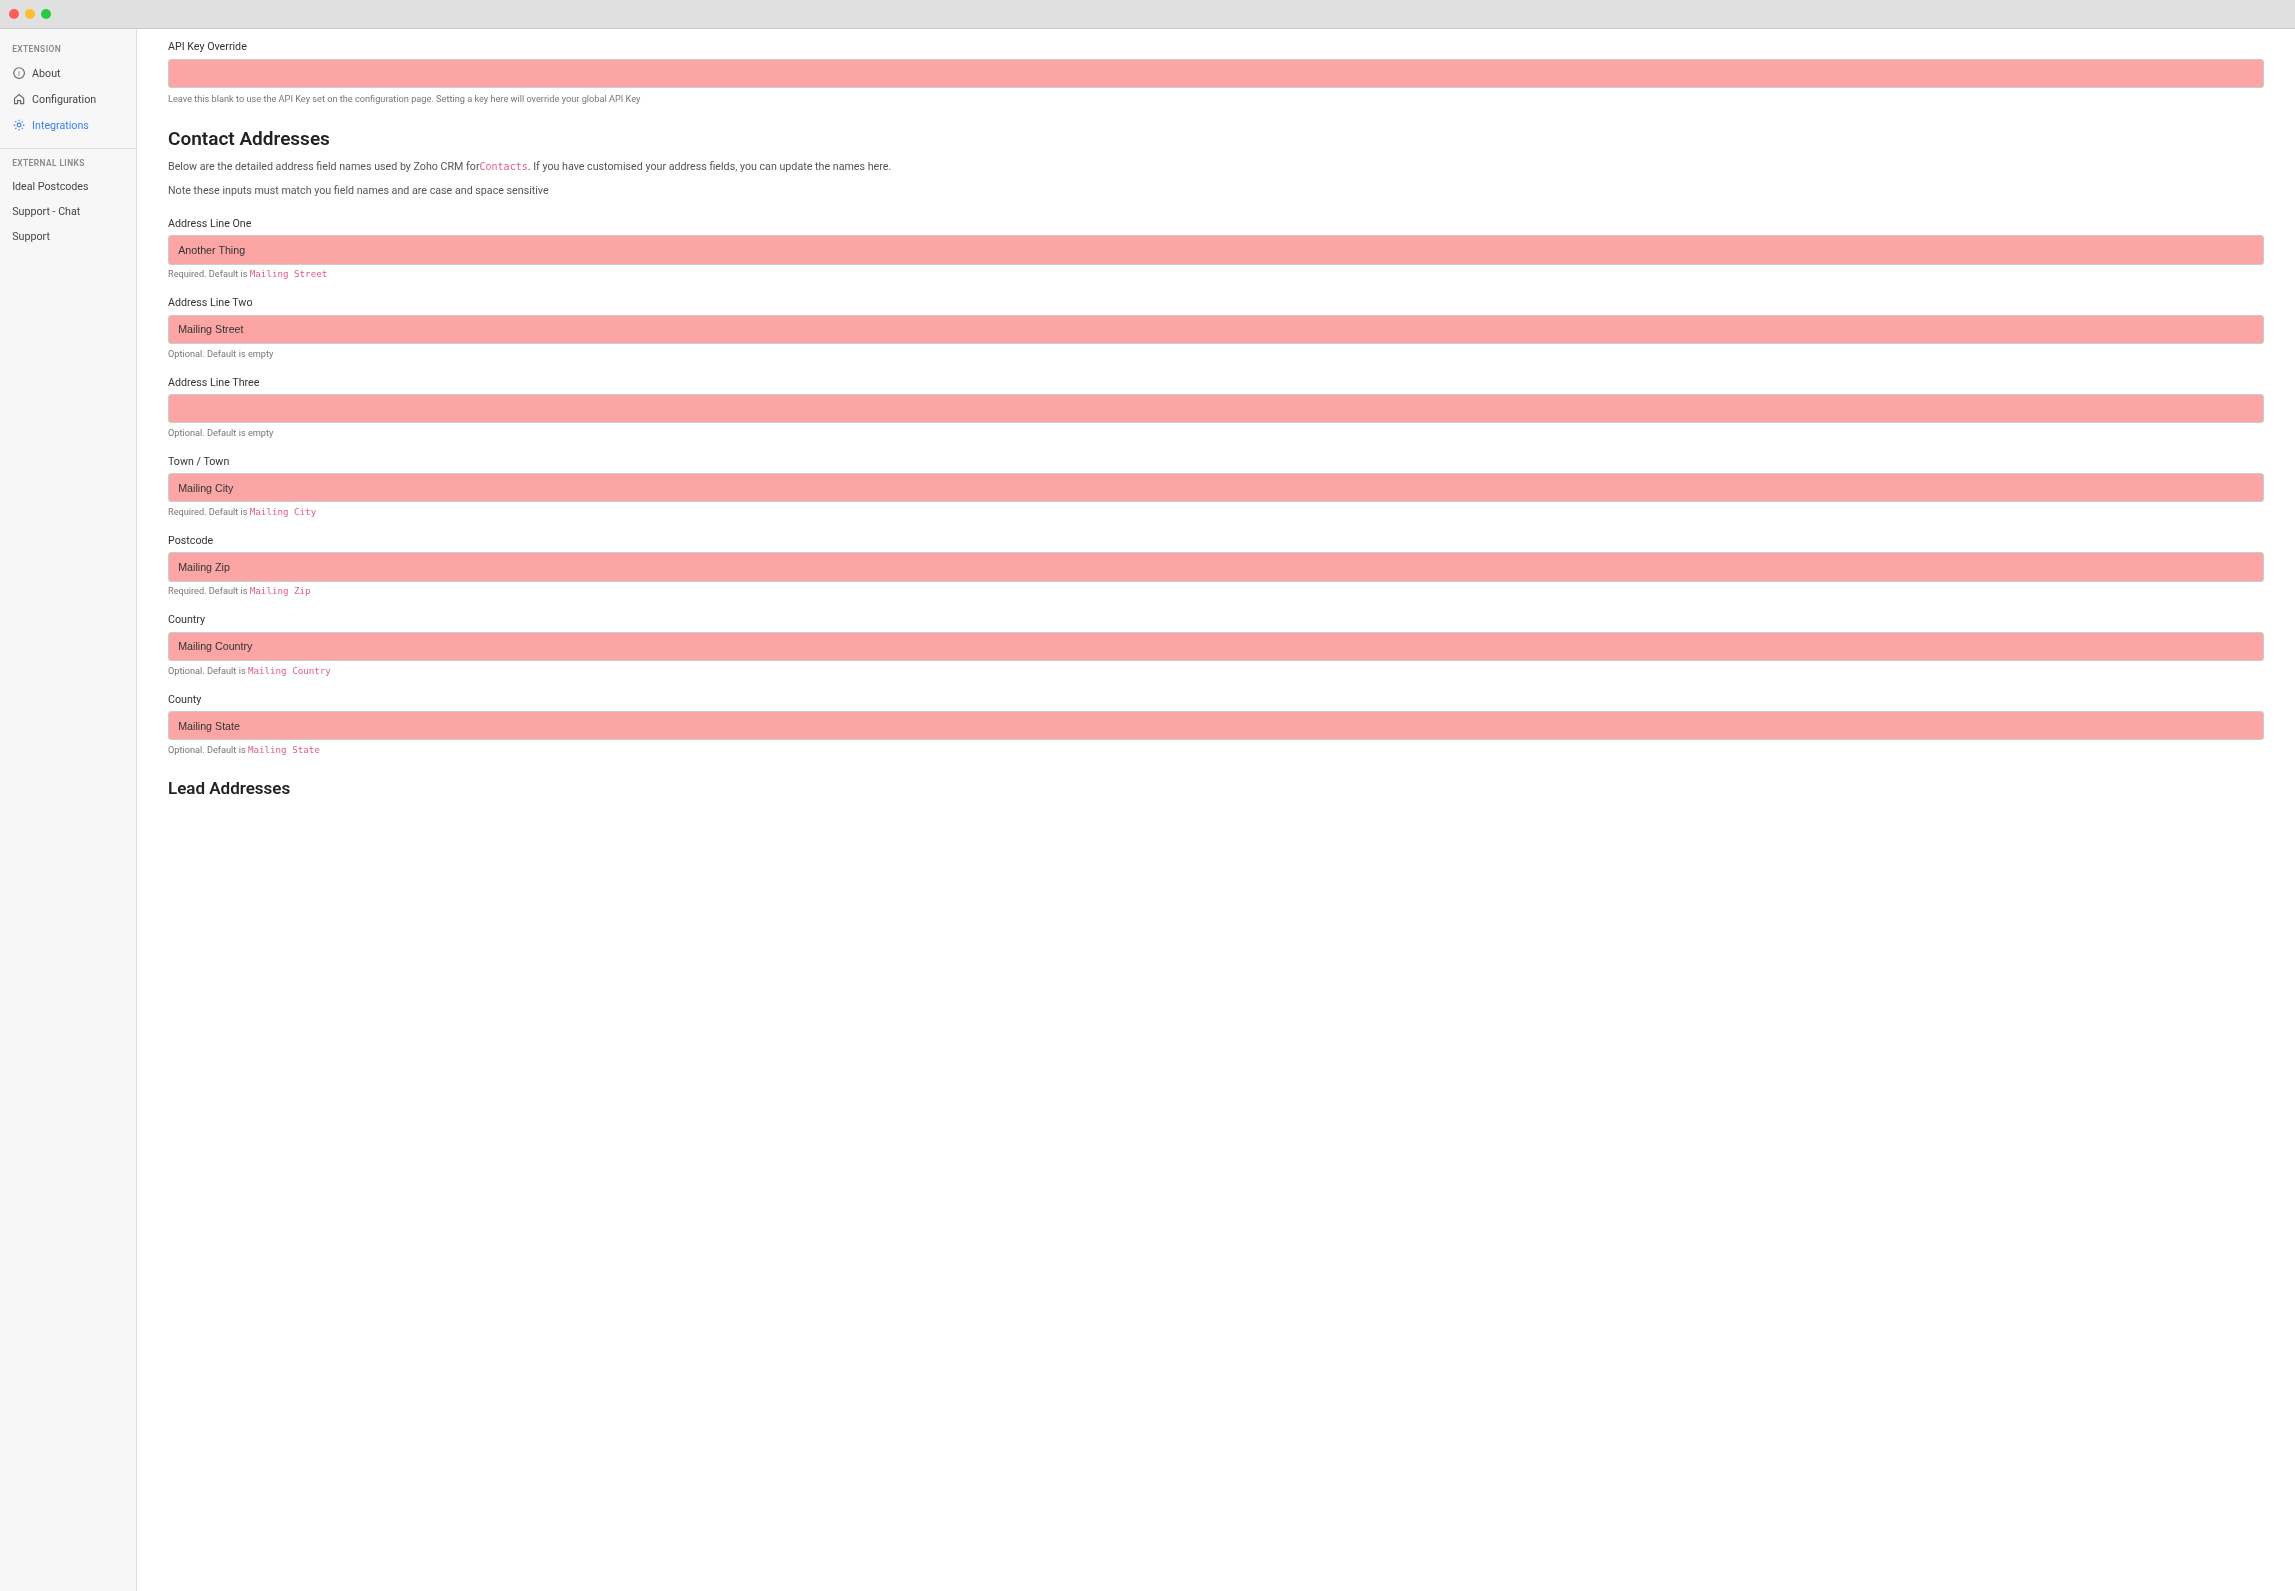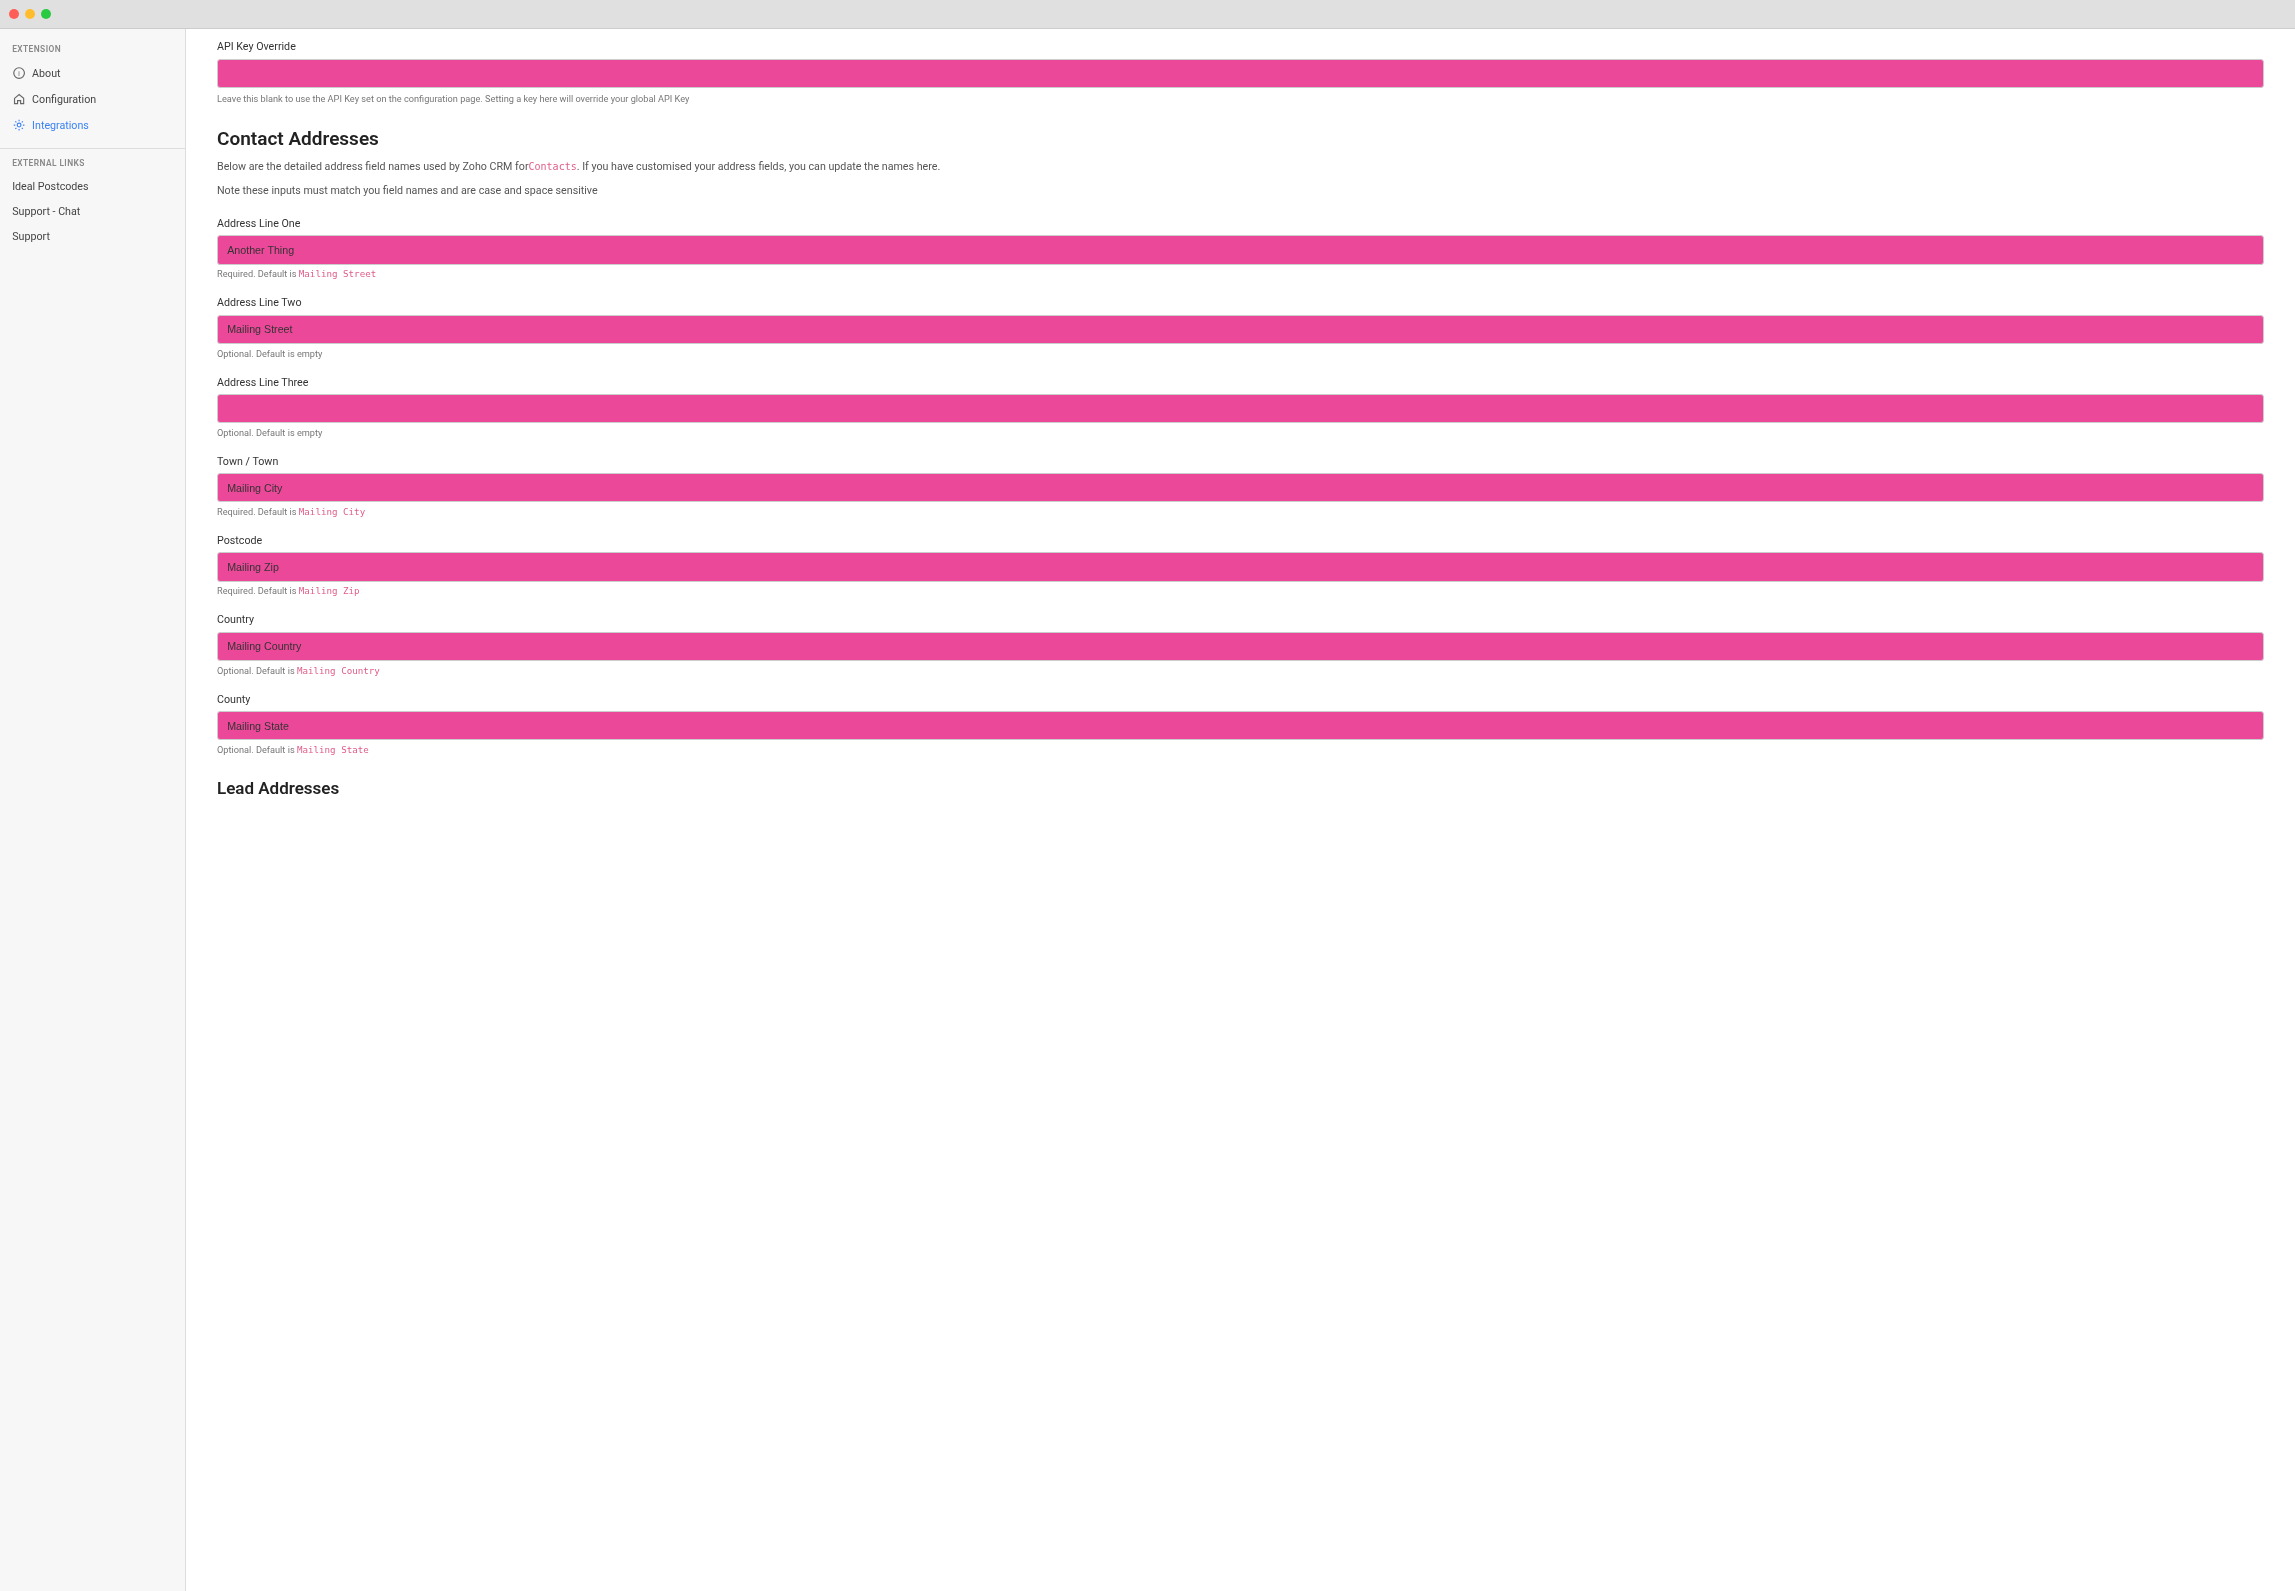--- a/index.html
+++ b/index.html
@@ -32,21 +32,21 @@
     .btn-maximize { background: #28ca41; }
 
     
     .app-layout {
       display: flex;
       height: calc(100vh - 29px);
     }
 
     
     .sidebar {
-      width: 186px;
+      width: 137px;
       background: #f7f7f7;
       border-right: 0.8px solid #ddd;
       padding: 15.3px 0;
       flex-shrink: 0;
       overflow-y: auto;
     }
     .sidebar-section-label {
       font-size: 8.4px;
       font-weight: 600;
       color: #888;
@@ -97,21 +97,21 @@
       margin-bottom: 6.1px;
       font-weight: 400;
     }
     .text-input {
       width: 100%;
       border: 0.8px solid #ccc;
       border-radius: 3.1px;
       padding: 7.6px 9.2px;
       font-size: 10.7px;
       color: #333;
-      background: #ec4899;
+      background: #fca5a5;
       outline: none;
     }
     .hint-text {
       font-size: 9.2px;
       color: #777;
       margin-top: 4.6px;
     }
 
     
     .section-heading {

